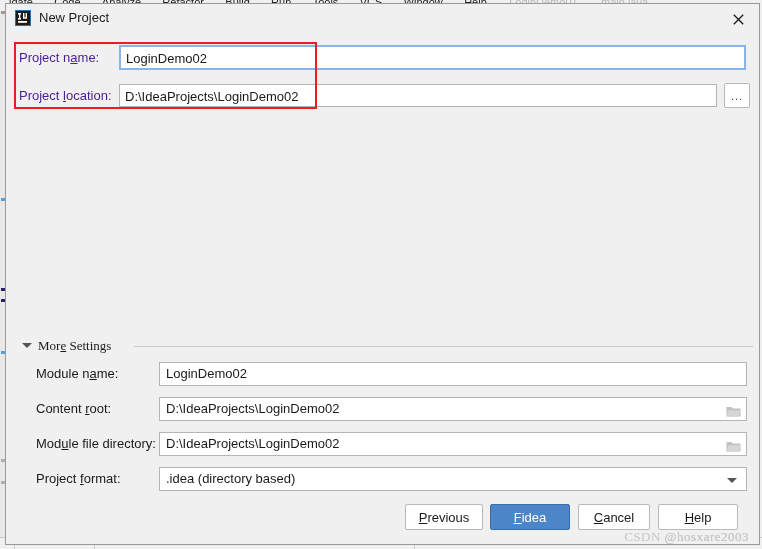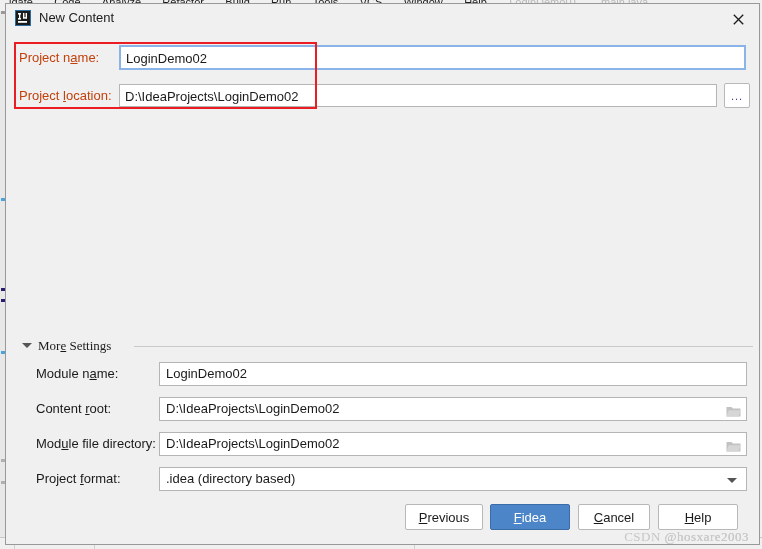--- a/index.html
+++ b/index.html
@@ -131,21 +131,21 @@
   }
   .field-row {
     position: absolute;
     left: 0;
     width: 753px;
     height: 27px;
   }
   .field-label {
     position: absolute;
     font-size: 13px;
-    color: #c2410c;
+    color: #4c1d95;
     line-height: 27px;
     white-space: nowrap;
   }
   .field-label u { text-decoration: underline; }
   .text-input {
     position: absolute;
     box-sizing: border-box;
     background: #ffffff;
     font-size: 13px;
     color: #1a1a1a;
@@ -365,21 +365,21 @@
         <rect x="0" y="0" width="14" height="14" fill="#1b1b1b"></rect>
         <rect x="2" y="2" width="3" height="1.6" fill="#ffffff"></rect>
         <rect x="3" y="2" width="1.3" height="6" fill="#ffffff"></rect>
         <rect x="2" y="7" width="3" height="1.6" fill="#ffffff"></rect>
         <rect x="7" y="2" width="1.4" height="5.4" fill="#ffffff"></rect>
         <rect x="9.6" y="2" width="1.4" height="5.4" fill="#ffffff"></rect>
         <rect x="7" y="6.2" width="4" height="1.4" fill="#ffffff"></rect>
         <rect x="2" y="10" width="9" height="1.8" fill="#ffffff"></rect>
       </svg>
     </div>
-    <div id="title-text">New Content</div>
+    <div id="title-text">New Project</div>
     <div id="close-btn">
       <svg width="11" height="11" viewBox="0 0 11 11">
         <path d="M0.8,0.8 L10.2,10.2 M10.2,0.8 L0.8,10.2" stroke="#1a1a1a" stroke-width="1.3" fill="none"></path>
       </svg>
     </div>
   </div>
 
   <div id="top-fields">
 
     <div class="field-row" style="top:12px;">

